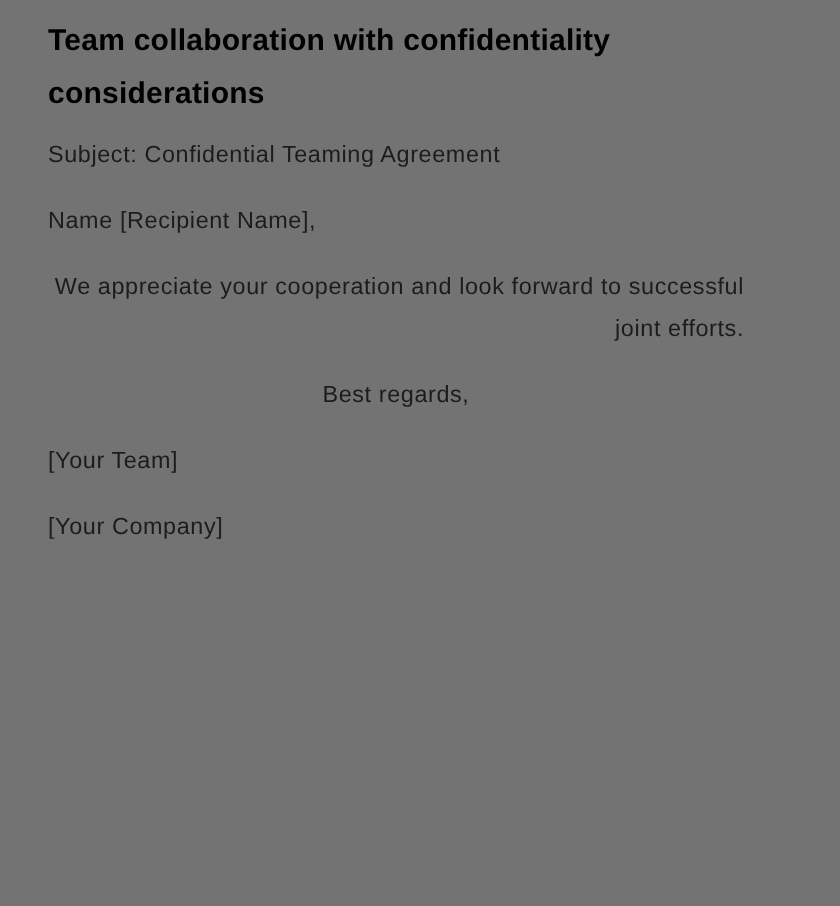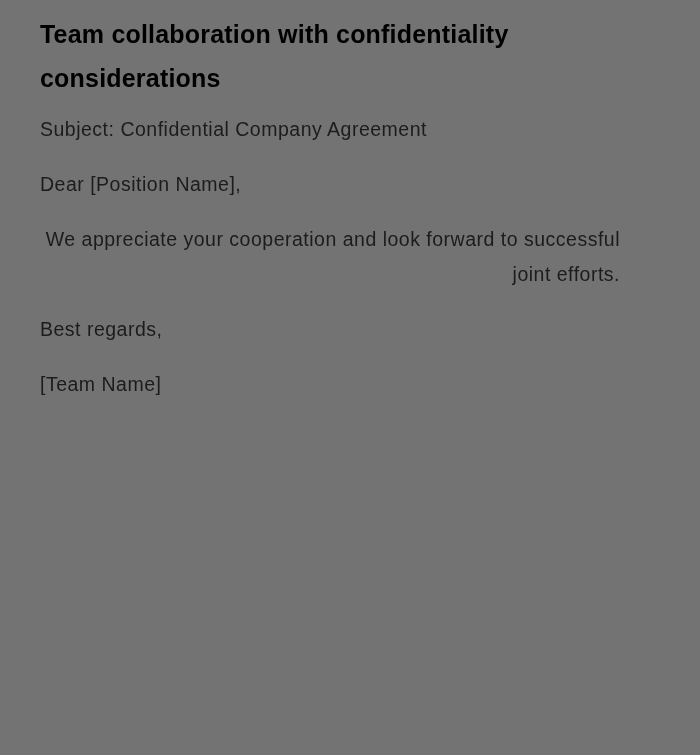--- a/index.html
+++ b/index.html
@@ -38,25 +38,26 @@
     font-weight: 400;
     color: #1c1c1c;
   }
 </style>
 </head>
 <body style="background: rgb(255, 255, 255);">
 
 <div class="doc-page" style="background: #737373;">
   <h1 class="doc-title" style="color: rgb(0, 0, 0);">Team collaboration with confidentiality considerations</h1>
 
-  <p class="doc-paragraph" style="color: rgb(28, 28, 28);">Subject: Confidential Company Agreement</p>
+  <p class="doc-paragraph" style="color: rgb(28, 28, 28);">Subject: Confidential Teaming Agreement</p>
 
-  <p class="doc-paragraph" style="color: rgb(28, 28, 28);">Dear [Position Name],</p>
+  <p class="doc-paragraph" style="color: rgb(28, 28, 28);">Name [Recipient Name],</p>
 
 
   <p class="doc-paragraph" style="color: rgb(28, 28, 28); text-align: right;">We appreciate your cooperation and look forward to successful joint efforts.</p>
 
-  <p class="doc-paragraph" style="color: rgb(28, 28, 28);">Best regards,</p>
+  <p class="doc-paragraph" style="color: rgb(28, 28, 28); text-align: center;">Best regards,</p>
 
-  <p class="doc-paragraph" style="color: rgb(28, 28, 28);">[Team Name]</p>
+  <p class="doc-paragraph" style="color: rgb(28, 28, 28);">[Your Team]</p>
 
 
+  <p class="doc-paragraph" style="color: rgb(28, 28, 28);">[Your Company]</p>
 </div>
 
 </body></html>

